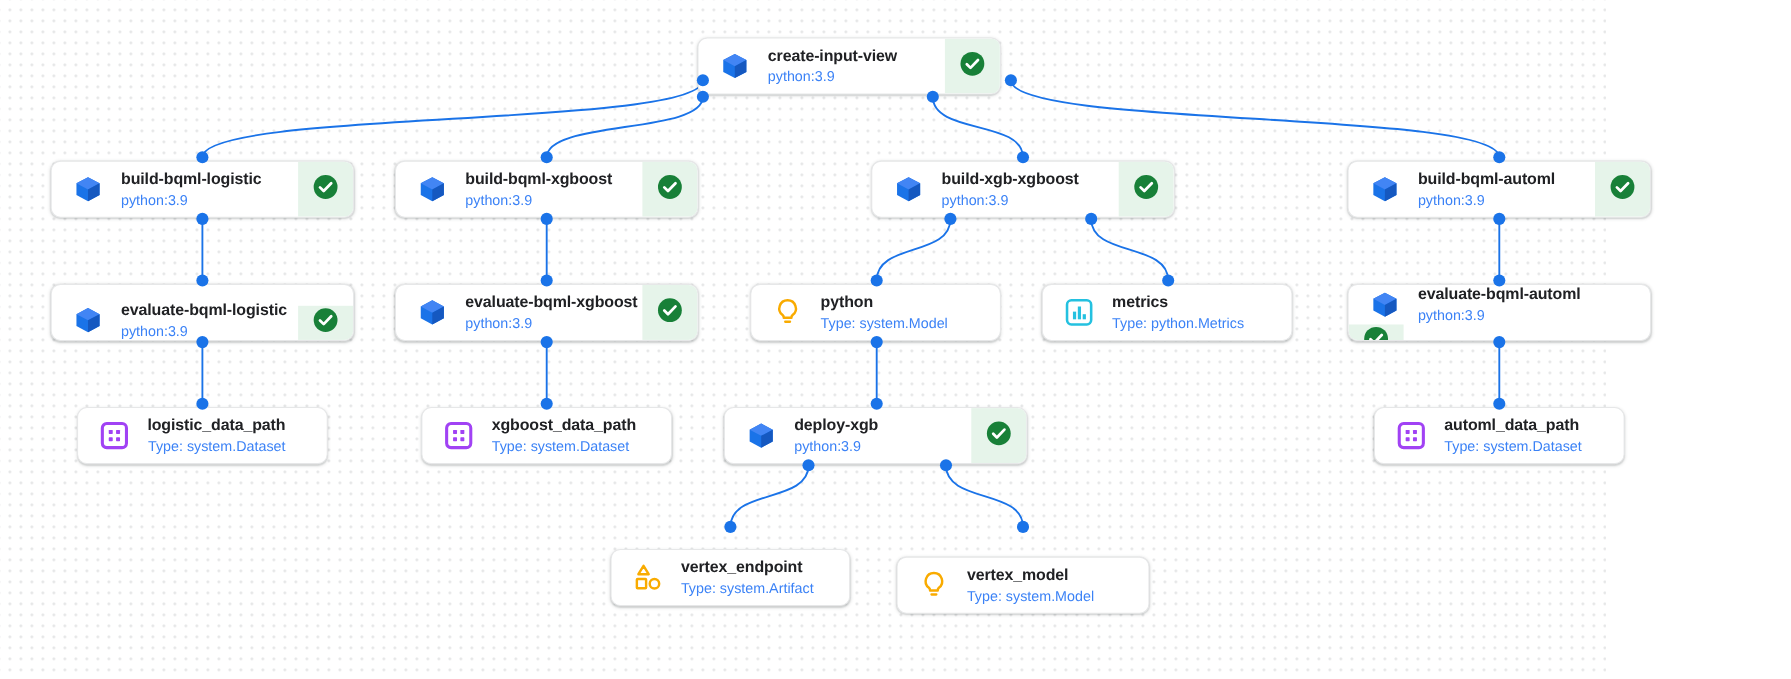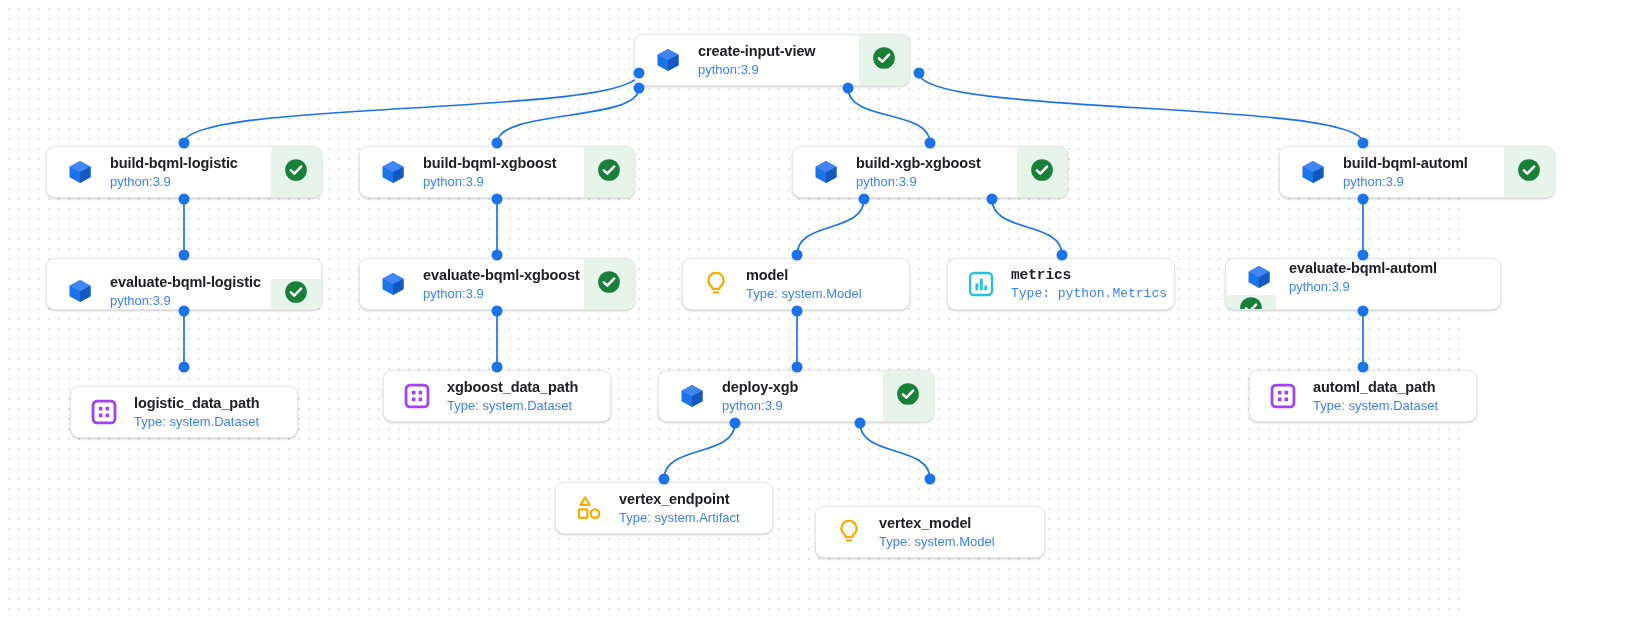--- a/index.html
+++ b/index.html
@@ -184,21 +184,21 @@
           <div class="node-sub">python:3.9</div>
         </div>
       </div>
       <div class="node-status">
         <span><svg width="26" height="26" viewBox="0 0 24 24" aria-hidden="true">
         <circle cx="12" cy="12" r="10" fill="#188038"></circle>
         <path d="M7.3 12.3l3.1 3.1 6.3-6.6" fill="none" stroke="#ffffff" stroke-width="2.3" stroke-linecap="round" stroke-linejoin="round"></path>
       </svg></span>
       </div>
     </div>
-    <div class="node task" style="left: 1279px; top: 146px; width: 276px;">
+    <div class="node task" style="left: 1225px; top: 146px; width: 276px;">
       <div class="node-body">
         <span class="node-icon">
           <svg width="28" height="28" viewBox="0 0 24 24" aria-hidden="true">
         <path d="M12 2.6 21 7.4v9.2L12 21.4 3 16.6V7.4z" fill="#1a73e8"></path>
         <path d="M12 2.6 21 7.4 12 12.2 3 7.4z" fill="#4285f4"></path>
         <path d="M12 12.2 21 7.4v9.2L12 21.4z" fill="#1558c0"></path>
       </svg>
         </span>
         <div class="node-text">
           <div class="node-title">build-bqml-automl</div>
@@ -256,26 +256,26 @@
     </div>
     <div class="node artifact" style="left: 682px; top: 258px; width: 228px;">
       <div class="node-body">
         <span class="node-icon">
           <svg width="28" height="28" viewBox="0 0 24 24" aria-hidden="true">
         <path d="M12 2.5a6.4 6.4 0 0 0-3.9 11.5c.6.5.9 1.1.9 1.8v.4h6v-.4c0-.7.3-1.3.9-1.8A6.4 6.4 0 0 0 12 2.5z" fill="none" stroke="#f9ab00" stroke-width="1.9" stroke-linejoin="round"></path>
         <rect x="9.2" y="18.3" width="5.6" height="1.9" rx="0.9" fill="#f9ab00"></rect>
       </svg>
         </span>
         <div class="node-text">
-          <div class="node-title">model</div>
+          <div class="node-title">python</div>
           <div class="node-sub">Type: system.Model</div>
         </div>
       </div>
     </div>
-    <div class="node artifact" style="left: 947px; top: 258px; width: 228px; font-family: Liberation Mono, monospace;">
+    <div class="node artifact" style="left: 947px; top: 258px; width: 228px;">
       <div class="node-body">
         <span class="node-icon">
           <svg width="28" height="28" viewBox="0 0 24 24" aria-hidden="true">
         <rect x="2.6" y="2.6" width="18.8" height="18.8" rx="3.4" fill="none" stroke="#24c1e0" stroke-width="2"></rect>
         <rect x="7.2" y="11.4" width="2.5" height="6" fill="#24c1e0"></rect>
         <rect x="11.0" y="7.4" width="2.5" height="10" fill="#24c1e0"></rect>
         <rect x="14.8" y="13.4" width="2.5" height="4" fill="#24c1e0"></rect>
       </svg>
         </span>
         <div class="node-text">
@@ -298,21 +298,21 @@
           <div class="node-sub">python:3.9</div>
         </div>
       </div>
       <div class="node-status">
         <span><svg width="26" height="26" viewBox="0 0 24 24" aria-hidden="true">
         <circle cx="12" cy="12" r="10" fill="#188038"></circle>
         <path d="M7.3 12.3l3.1 3.1 6.3-6.6" fill="none" stroke="#ffffff" stroke-width="2.3" stroke-linecap="round" stroke-linejoin="round"></path>
       </svg></span>
       </div>
     </div>
-    <div class="node artifact" style="left: 70px; top: 386px; width: 228px;">
+    <div class="node artifact" style="left: 70px; top: 370px; width: 228px; text-align: right;">
       <div class="node-body">
         <span class="node-icon">
           <svg width="28" height="28" viewBox="0 0 24 24" aria-hidden="true">
         <rect x="2.6" y="2.6" width="18.8" height="18.8" rx="3.4" fill="none" stroke="#a142f4" stroke-width="2.4"></rect>
         <rect x="7.6" y="7.6" width="3.1" height="3.1" rx="0.5" fill="#a142f4"></rect>
         <rect x="13.3" y="7.6" width="3.1" height="3.1" rx="0.5" fill="#a142f4"></rect>
         <rect x="7.6" y="13.3" width="3.1" height="3.1" rx="0.5" fill="#a142f4"></rect>
         <rect x="13.3" y="13.3" width="3.1" height="3.1" rx="0.5" fill="#a142f4"></rect>
       </svg>
         </span>
@@ -370,21 +370,21 @@
         <rect x="7.6" y="13.3" width="3.1" height="3.1" rx="0.5" fill="#a142f4"></rect>
         <rect x="13.3" y="13.3" width="3.1" height="3.1" rx="0.5" fill="#a142f4"></rect>
       </svg>
         </span>
         <div class="node-text">
           <div class="node-title">automl_data_path</div>
           <div class="node-sub">Type: system.Dataset</div>
         </div>
       </div>
     </div>
-    <div class="node artifact" style="left: 555px; top: 482px; width: 218px;">
+    <div class="node artifact" style="left: 555px; top: 499px; width: 218px;">
       <div class="node-body">
         <span class="node-icon">
           <svg width="28" height="28" viewBox="0 0 24 24" aria-hidden="true">
         <path d="M8.6 2.9 12.6 9.4H4.6z" fill="none" stroke="#f9ab00" stroke-width="1.9" stroke-linejoin="round"></path>
         <rect x="3.4" y="13.2" width="7.2" height="7.2" rx="0.6" fill="none" stroke="#f9ab00" stroke-width="1.9"></rect>
         <circle cx="17.1" cy="16.8" r="3.7" fill="none" stroke="#f9ab00" stroke-width="1.9"></circle>
       </svg>
         </span>
         <div class="node-text">
           <div class="node-title">vertex_endpoint</div>

